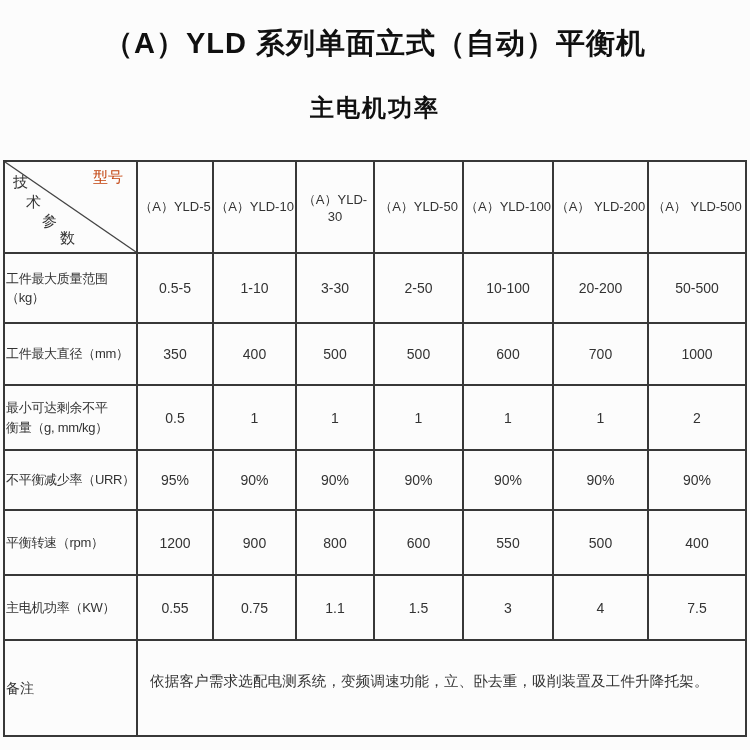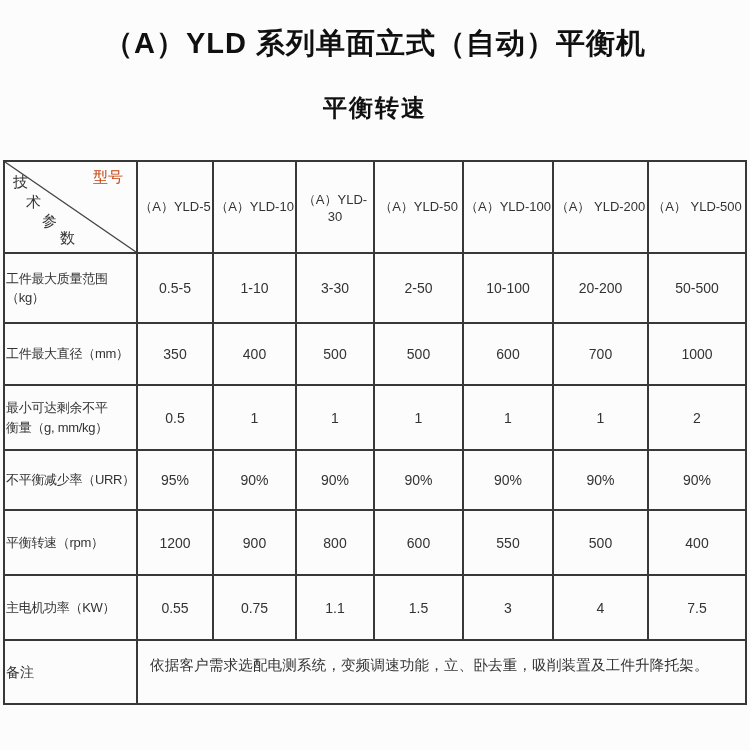--- a/index.html
+++ b/index.html
@@ -57,35 +57,35 @@
     white-space:pre-line;
     letter-spacing:-0.3px;
     padding:0 1px;
     line-height:1.5;
   }
   td.val{
     text-align:center;
     font-size:14px;color:#333;
     padding:0 1px;
   }
-  tr.remark-row{height:64px;}
+  tr.remark-row{height:96px;}
   td.remark-label{font-size:14px;letter-spacing:0;}
   td.remark-text{
     font-size:14.5px;color:#333;
     text-align:left;padding:0 10px 14px 12px;
     letter-spacing:0.2px;
   }
 </style>
 </head>
 <body>
 
 <div class="page">
 
   <h1 class="title">（A）YLD 系列单面立式（自动）平衡机</h1>
-  <h2 class="subtitle">平衡转速</h2>
+  <h2 class="subtitle">主电机功率</h2>
 
   <table class="spec">
     <colgroup>
       <col style="width:133px">
       <col style="width:76px">
       <col style="width:83px">
       <col style="width:78px">
       <col style="width:89px">
       <col style="width:90px">
       <col style="width:95px">

